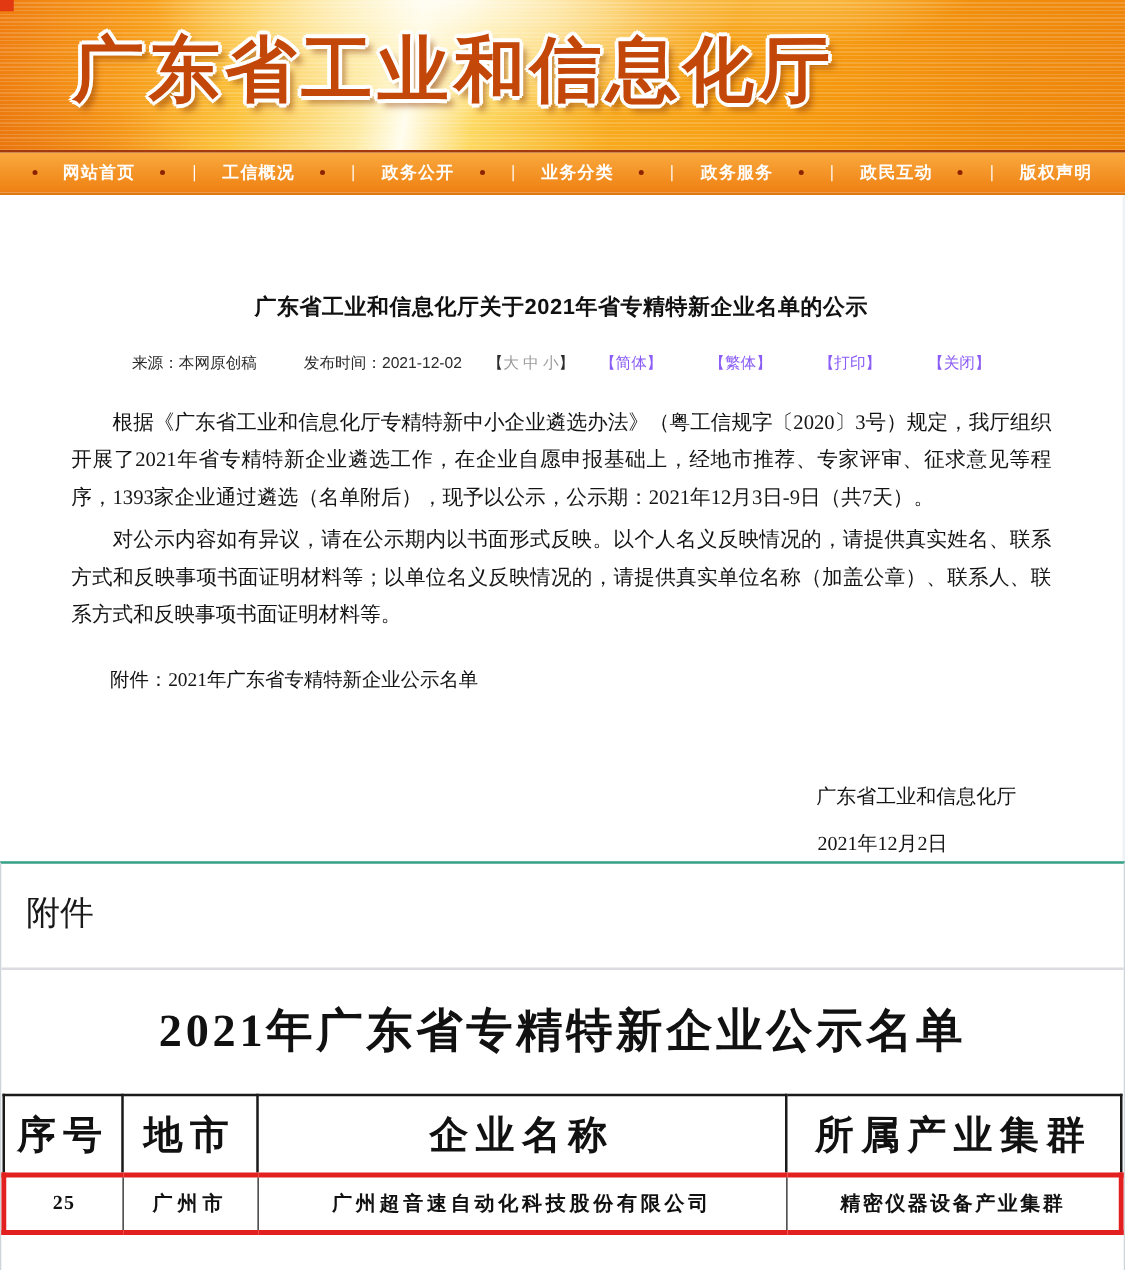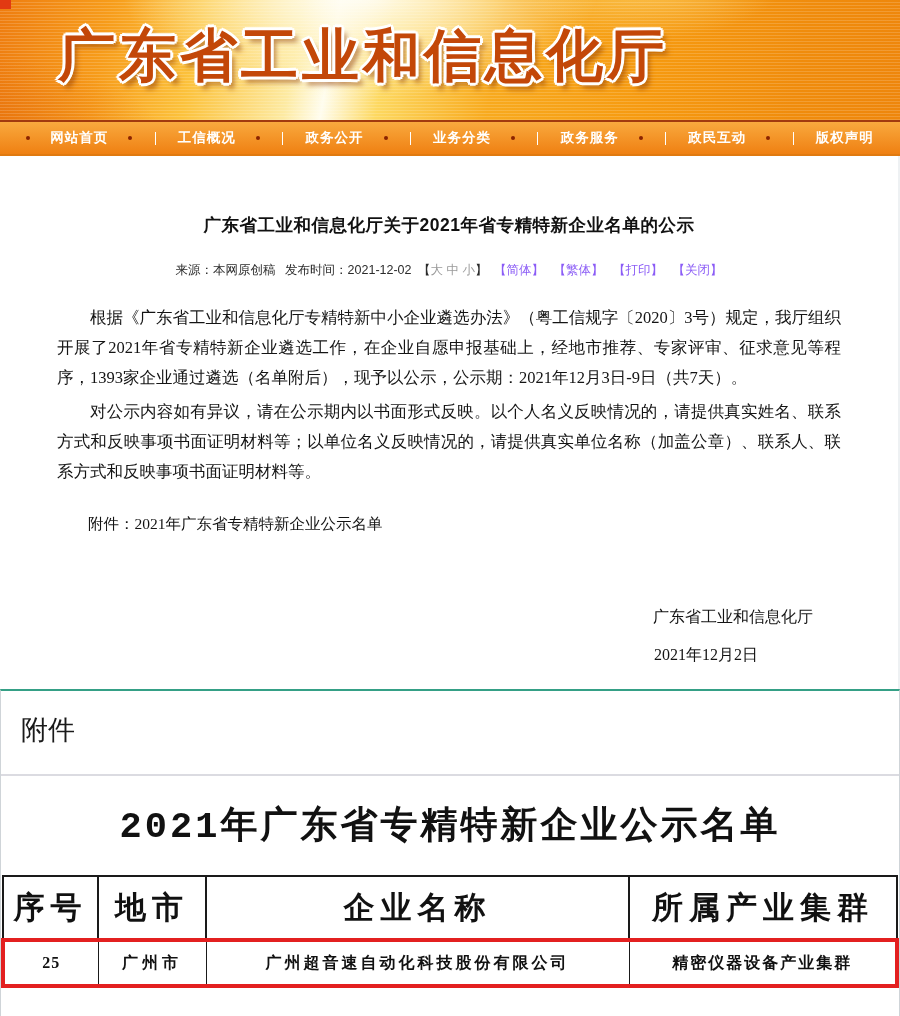--- a/index.html
+++ b/index.html
@@ -47,28 +47,28 @@
   }
   .ndot { width:4px; height:4px; border-radius:50%; background:#8b2300; flex:0 0 auto; }
   .npipe { width:0; height:13px; border-left:1px solid #fff; margin:0 2px; flex:0 0 auto; }
   
   .doc {
     width:900px; height:533px; background:#fff;
     border-right:2px solid #eef1f3;
     padding:0 57px; overflow:hidden;
   }
   .doc-title {
-    margin-top:57px; text-align:center;
+    margin-top:77px; text-align:center;
     font-size:17.5px; font-weight:bold; color:#111; letter-spacing:.5px;
   }
   .meta {
     margin-top:25px; text-align:center; font-size:12.5px; color:#2b2b2b;
     white-space:nowrap;
   }
-  .meta span, .meta a { margin:0 3px; }
+  .meta span, .meta a { margin:0 17px; }
   .meta .gray { color:#9a9a9a; margin:0; }
   .meta .bracket { margin:0; }
   .meta-link { color:#8b5cf6; text-decoration:none; cursor:pointer; }
   .para {
     margin-top:4px; font-family:Liberation Serif, serif;
     font-size:16.5px; line-height:30px; color:#141414;
     text-align:justify; text-indent:2em;
   }
   .para:first-of-type { margin-top:24px; }
   .attach-line {
@@ -91,21 +91,21 @@
     border-left:1px solid #cfd4d8; border-right:1px solid #cfd4d8;
     overflow:hidden;
   }
   .attach-label {
     font-family:"Liberation Serif", serif; font-size:27px; color:#1a1a1a;
     padding:21px 0 0 20px; height:85px;
     border-bottom:2px solid #dbdbe1;
   }
   .attach-title {
     margin-top:24px; text-align:center;
-    font-family:Liberation Mono, monospace; font-weight:600;
+    font-family:Liberation Serif, serif; font-weight:600;
     font-size:37px; letter-spacing:3px; color:#111;
   }
   .list-table {
     width:894px; margin:25px auto 0 auto;
     border-collapse:collapse; table-layout:fixed;
     font-family:"Liberation Serif", serif; color:#111;
   }
   .list-table col.c0 { width:95px; }
   .list-table col.c1 { width:108px; }
   .list-table col.c2 { width:423px; }

